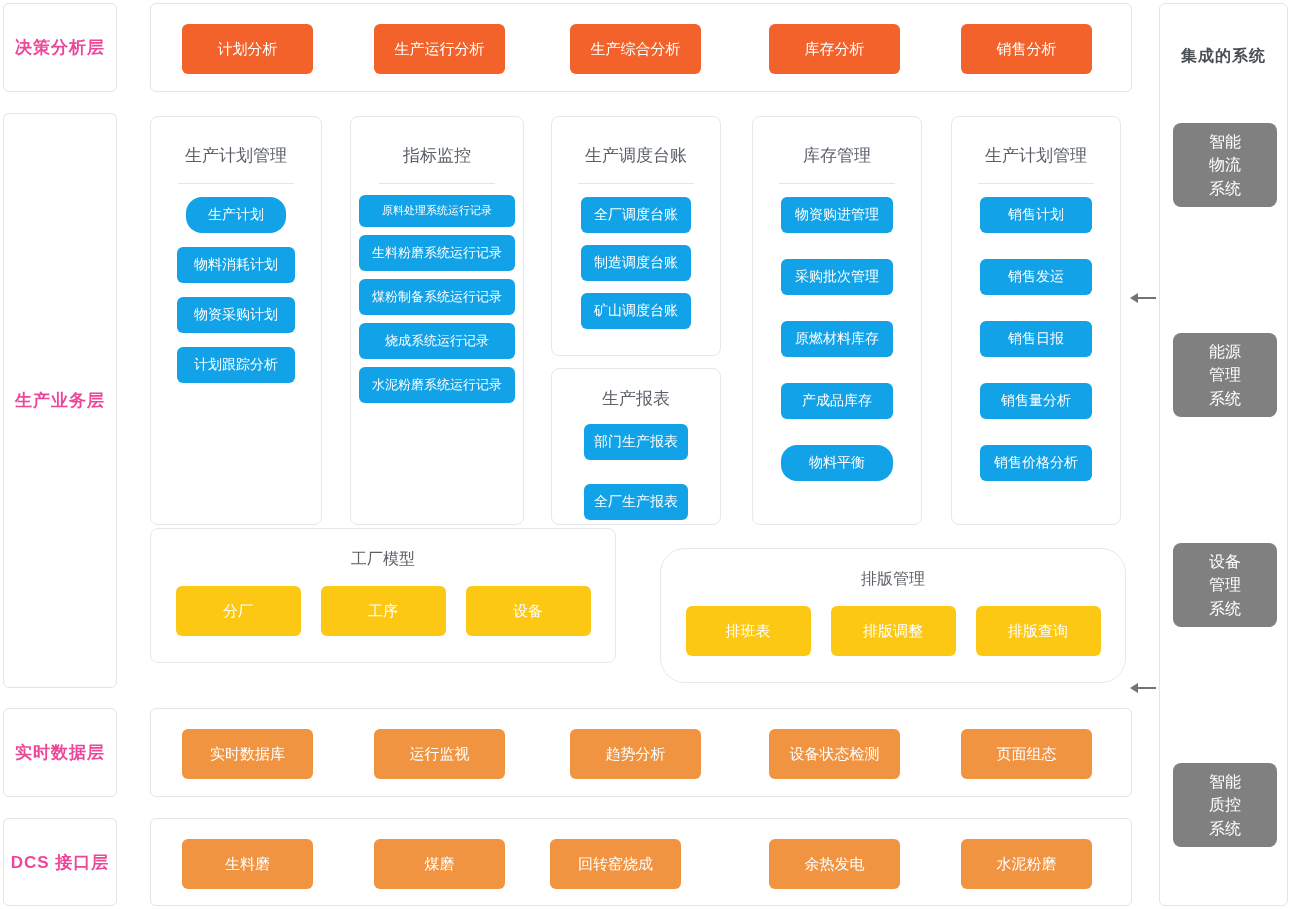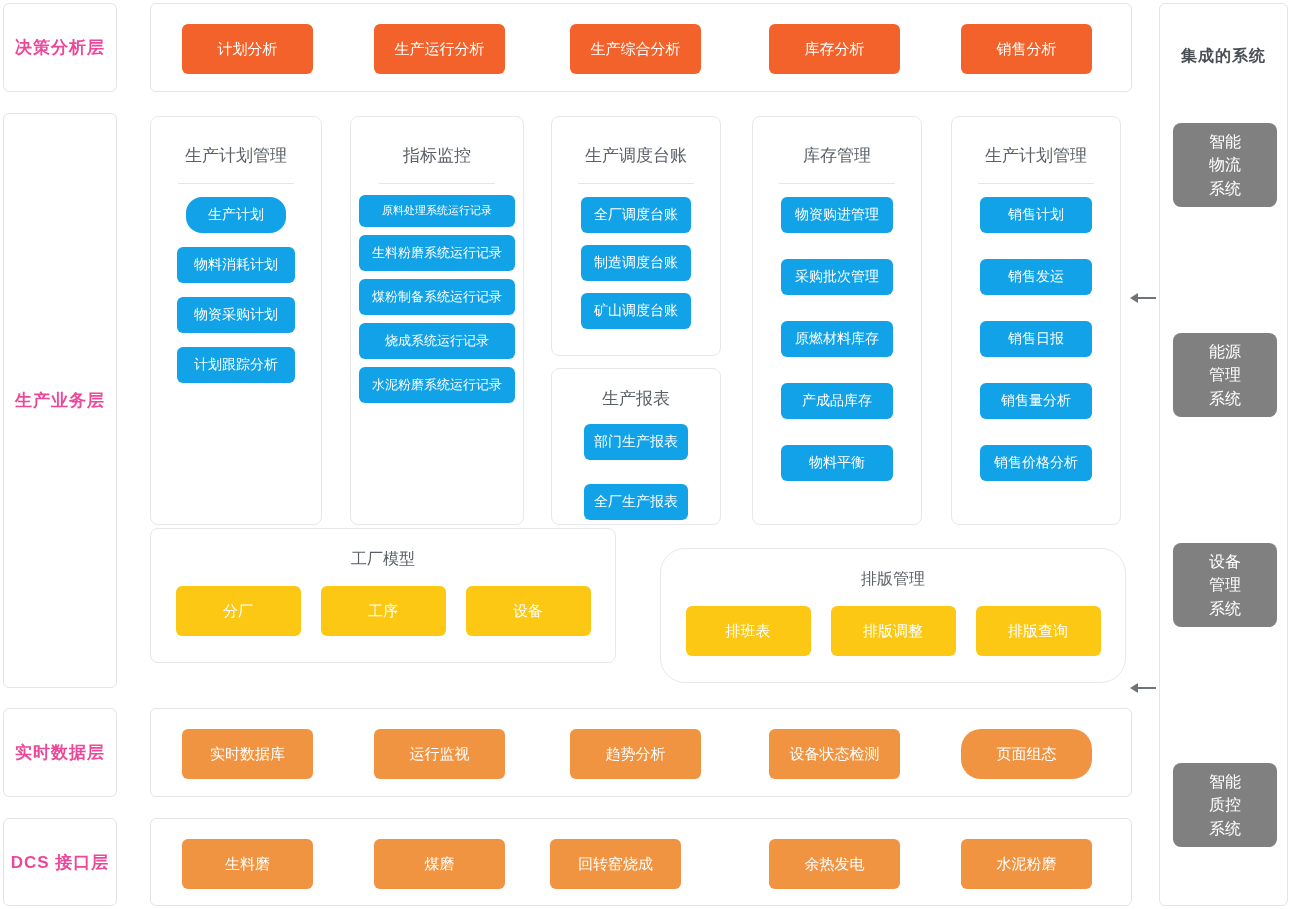--- a/index.html
+++ b/index.html
@@ -191,21 +191,21 @@
 </div>
 
 <div class="group-card" style="left:752px; top:116px; width:170px; height:409px;">
   <div class="group-title">库存管理</div>
   <div class="group-rule" style="width:116px;"></div>
   <div class="group-items" style="margin-top:13px;">
     <div class="chip chip-blue" style="width:112px; height:36px; margin-bottom:26px;">物资购进管理</div>
     <div class="chip chip-blue" style="width:112px; height:36px; margin-bottom:26px;">采购批次管理</div>
     <div class="chip chip-blue" style="width:112px; height:36px; margin-bottom:26px;">原燃材料库存</div>
     <div class="chip chip-blue" style="width:112px; height:36px; margin-bottom:26px;">产成品库存</div>
-    <div class="chip chip-blue" style="width:112px; height:36px;">物料平衡</div>
+    <div class="chip chip-blue" style="width:112px; height:36px;border-radius:16px;">物料平衡</div>
   </div>
 </div>
 
 <div class="group-card" style="left:951px; top:116px; width:170px; height:409px;">
   <div class="group-title">生产计划管理</div>
   <div class="group-rule" style="width:116px;"></div>
   <div class="group-items" style="margin-top:13px;">
     <div class="chip chip-blue" style="width:112px; height:36px; margin-bottom:26px;">销售计划</div>
     <div class="chip chip-blue" style="width:112px; height:36px; margin-bottom:26px;">销售发运</div>
     <div class="chip chip-blue" style="width:112px; height:36px; margin-bottom:26px;">销售日报</div>
@@ -230,21 +230,21 @@
     <div class="chip chip-yellow">排版调整</div>
     <div class="chip chip-yellow">排版查询</div>
   </div>
 </div>
 
 <div class="panel bottom-row" style="top:708px;">
   <div class="chip chip-orange" style="left:31px;">实时数据库</div>
   <div class="chip chip-orange" style="left:223px;">运行监视</div>
   <div class="chip chip-orange" style="left:419px;">趋势分析</div>
   <div class="chip chip-orange" style="left:618px;">设备状态检测</div>
-  <div class="chip chip-orange" style="left:810px;border-radius:20px;">页面组态</div>
+  <div class="chip chip-orange" style="left:810px;">页面组态</div>
 </div>
 
 <div class="panel bottom-row" style="top:818px; height:88px;">
   <div class="chip chip-orange" style="left:31px;">生料磨</div>
   <div class="chip chip-orange" style="left:223px;">煤磨</div>
   <div class="chip chip-orange" style="left:399px;">回转窑烧成</div>
   <div class="chip chip-orange" style="left:618px;">余热发电</div>
   <div class="chip chip-orange" style="left:810px;">水泥粉磨</div>
 </div>
 

